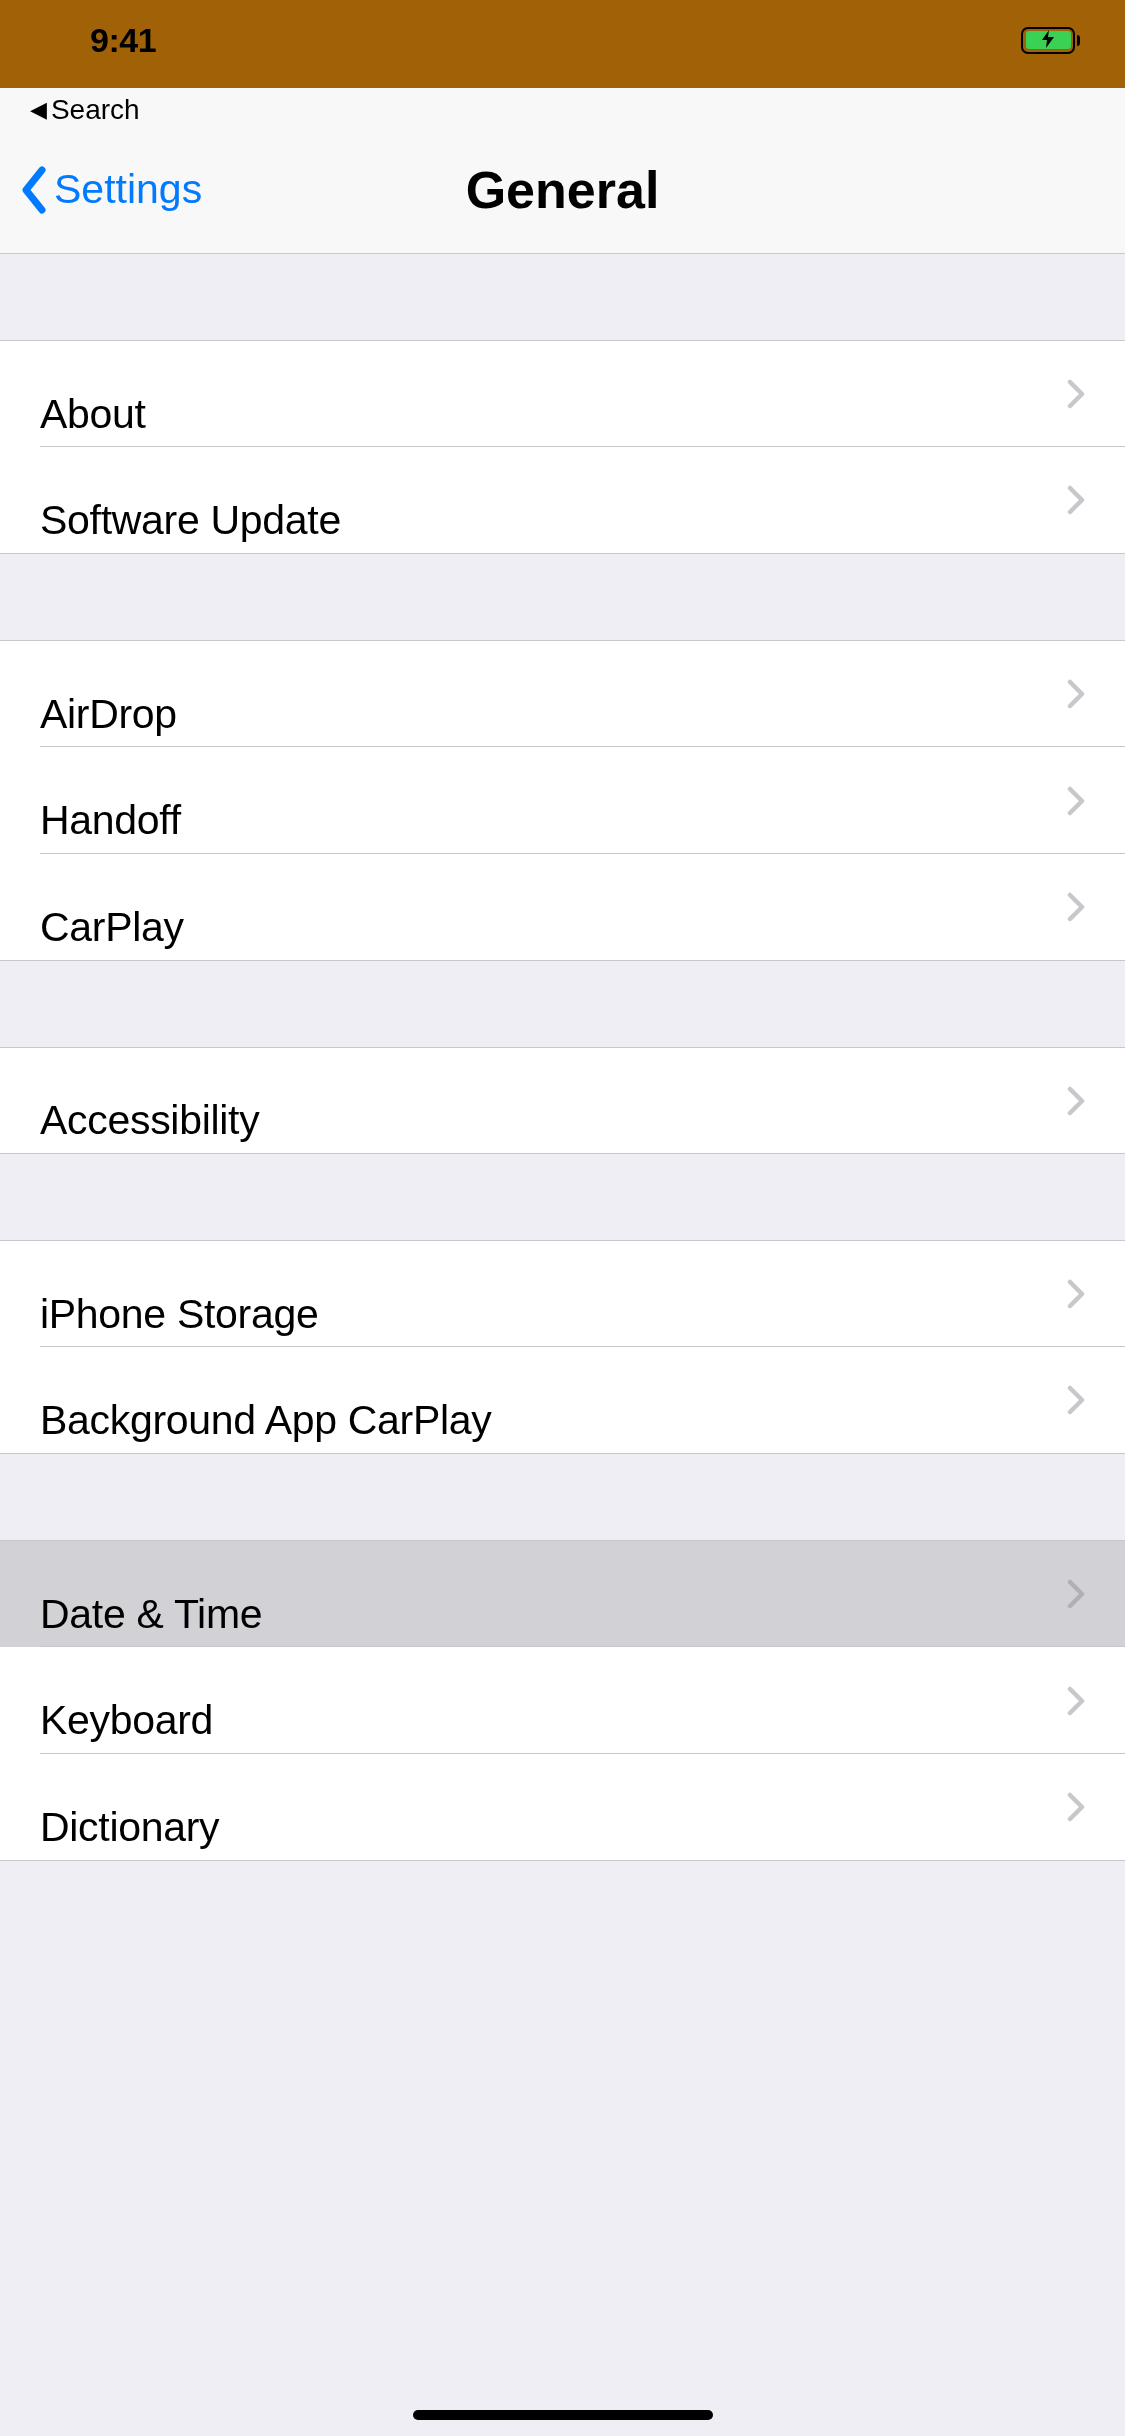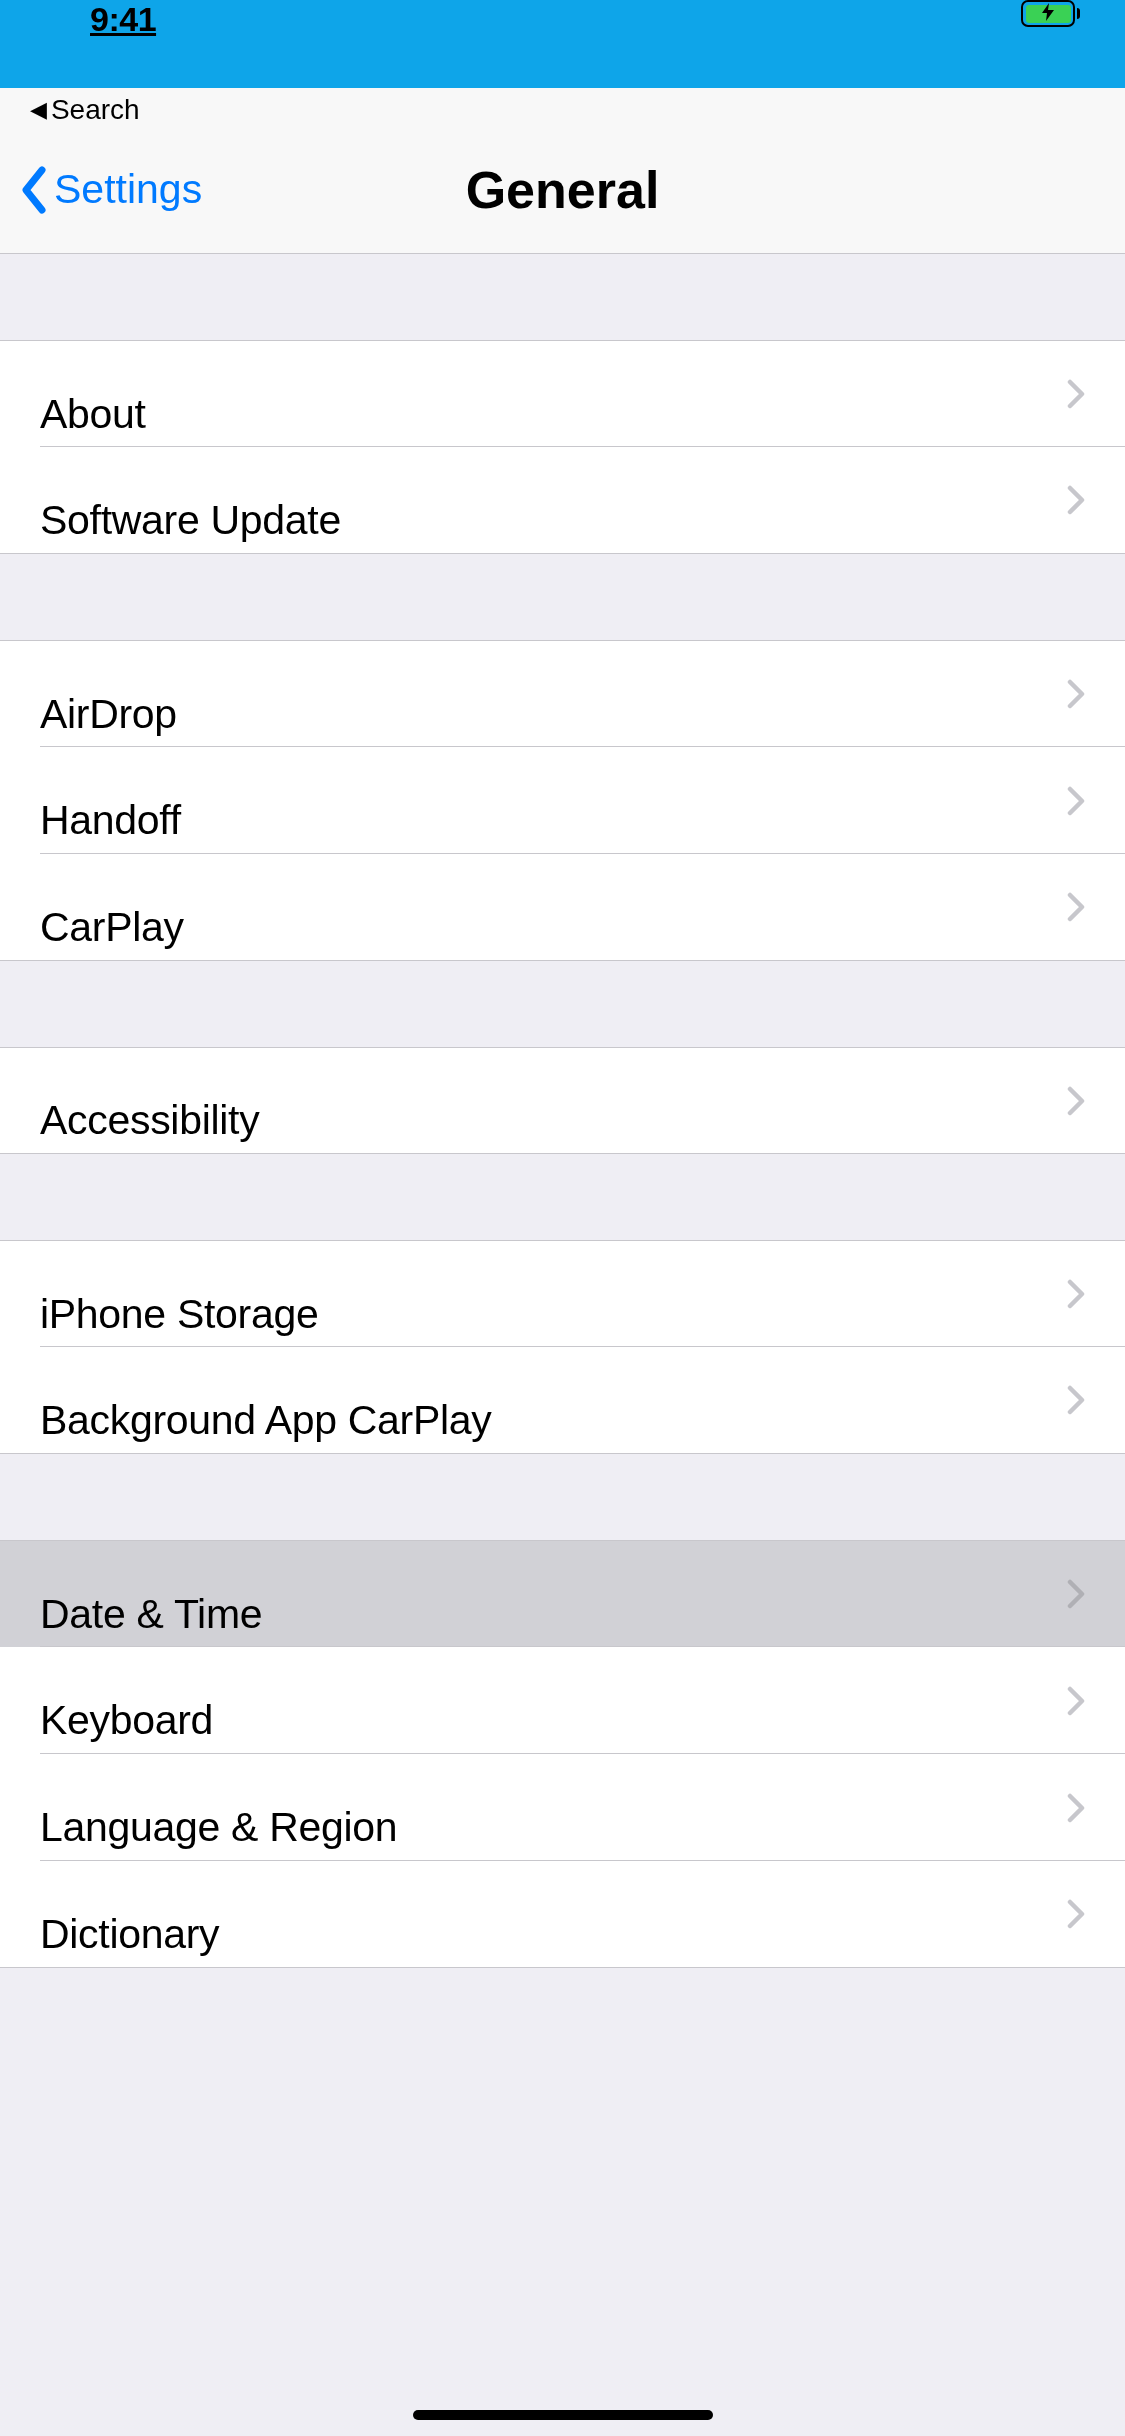--- a/index.html
+++ b/index.html
@@ -12,25 +12,24 @@
       font-family: -apple-system, BlinkMacSystemFont, "Helvetica Neue", sans-serif;
       background: #efeef4;
       width: 1125px;
       height: 2436px;
       overflow: hidden;
       position: relative;
     }
     .status-bar {
       height: 88px;
       display: flex;
-      align-items: flex-start;
+      align-items: center;
       justify-content: space-between;
       padding: 0 45px 8px 45px;
-      background: #0ea5e9;
-      text-decoration: underline;
+      background: #a16207;
     }
     .status-time {
       font-size: 34px;
       font-weight: 600;
       color: #000;
       letter-spacing: -0.5px;
       padding-left: 45px;
     }
     .battery {
       display: flex;
@@ -268,26 +267,20 @@
     <svg class="cell-chevron" viewBox="0 0 18 30">
         <polyline points="3,3 15,15 3,27" stroke="#b0b0b5" stroke-width="4.5" fill="none" stroke-linecap="round" stroke-linejoin="round"></polyline>
       </svg>
   </div>
   <div class="cell">
     <span class="cell-label">Keyboard</span>
     <svg class="cell-chevron" viewBox="0 0 18 30">
         <polyline points="3,3 15,15 3,27" stroke="#c7c7cc" stroke-width="4.5" fill="none" stroke-linecap="round" stroke-linejoin="round"></polyline>
       </svg>
   </div>
-  <div class="cell">
-    <span class="cell-label">Language &amp; Region</span>
-    <svg class="cell-chevron" viewBox="0 0 18 30">
-        <polyline points="3,3 15,15 3,27" stroke="#c7c7cc" stroke-width="4.5" fill="none" stroke-linecap="round" stroke-linejoin="round"></polyline>
-      </svg>
-  </div>
   <div class="cell last">
     <span class="cell-label">Dictionary</span>
     <svg class="cell-chevron" viewBox="0 0 18 30">
         <polyline points="3,3 15,15 3,27" stroke="#c7c7cc" stroke-width="4.5" fill="none" stroke-linecap="round" stroke-linejoin="round"></polyline>
       </svg>
   </div>
 
 </div>
 
 <div class="home-indicator"></div>

